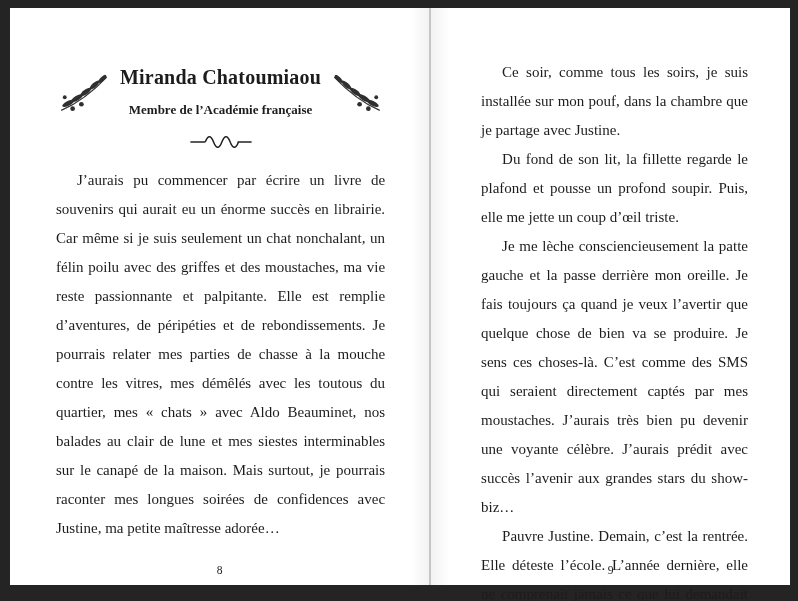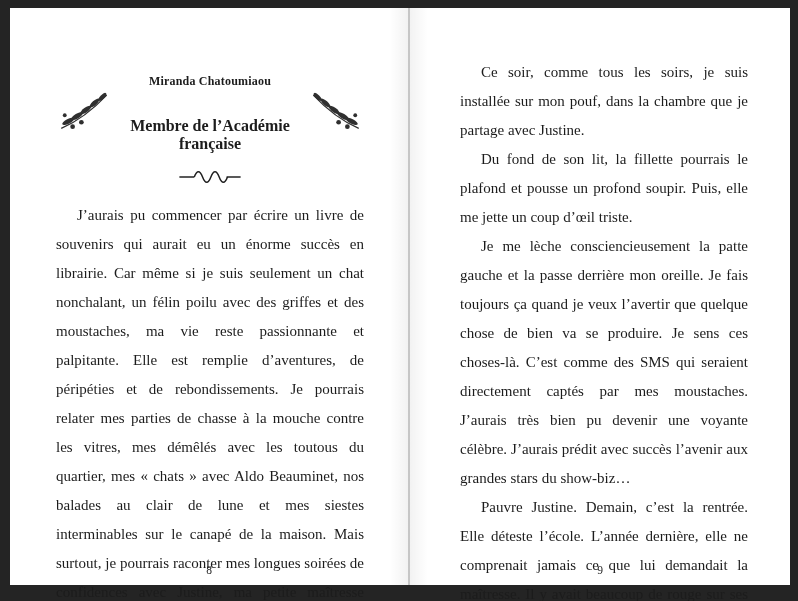--- a/index.html
+++ b/index.html
@@ -54,35 +54,35 @@
     display: flex;
     align-items: center;
     justify-content: center;
     gap: 8px;
     text-align: center;
   }
   .branch { flex: 0 0 auto; line-height: 0; }
   .branch.mirrored svg { transform: scaleX(-1); }
   .header-text { flex: 0 1 auto; min-width: 180px; }
   .chapter-title {
-    margin: 8px;
-    font-size: 12px;
+    margin: 0;
+    font-size: 20px;
     font-weight: bold;
     letter-spacing: 0.2px;
     white-space: nowrap;
   }
   .chapter-subtitle {
     margin: 10px 0 0 0;
     font-style: italic;
     font-size: 15px;
   }
   .chapter-affiliation {
-    margin: 28px 0 0 0;
+    margin: 13px 0 0 0;
     font-weight: bold;
-    font-size: 16px;
+    font-size: 13px;
   }
   .divider {
     display: block;
     margin: 17px auto 17px auto;
     line-height: 0;
     text-align: center;
   }
   
   .body-text p {
     margin: 0;
@@ -159,21 +159,21 @@
       </div>
 
       <div class="folio">8</div>
     </div>
 
     <div class="spine"></div>
 
     <div class="page right">
       <div class="body-text">
         <p>Ce soir, comme tous les soirs, je suis installée sur mon pouf, dans la chambre que je partage avec Justine.</p>
-        <p>Du fond de son lit, la fillette pourrais le plafond et pousse un profond soupir. Puis, elle me jette un coup d’œil triste.</p>
+        <p>Du fond de son lit, la fillette regarde le plafond et pousse un profond soupir. Puis, elle me jette un coup d’œil triste.</p>
         <p>Je me lèche consciencieusement la patte gauche et la passe derrière mon oreille. Je fais toujours ça quand je veux l’avertir que quelque chose de bien va se produire. Je sens ces choses-là. C’est comme des SMS qui seraient directement captés par mes moustaches. J’aurais très bien pu devenir une voyante célèbre. J’aurais prédit avec succès l’avenir aux grandes stars du show-biz…</p>
         <p>Pauvre Justine. Demain, c’est la rentrée. Elle déteste l’école. L’année dernière, elle ne comprenait jamais ce que lui demandait la maîtresse. Il y avait beaucoup de rouge sur ses cahiers. Son stylo refusait toujours de faire les jolies boucles, l’arrondi des ponts et les barres droites qu’elle s’appliquait pourtant consciencieusement à tracer. Son écriture,</p>
       </div>
 
       <div class="folio">9</div>
     </div>
 
   </div>
 </div>
 

